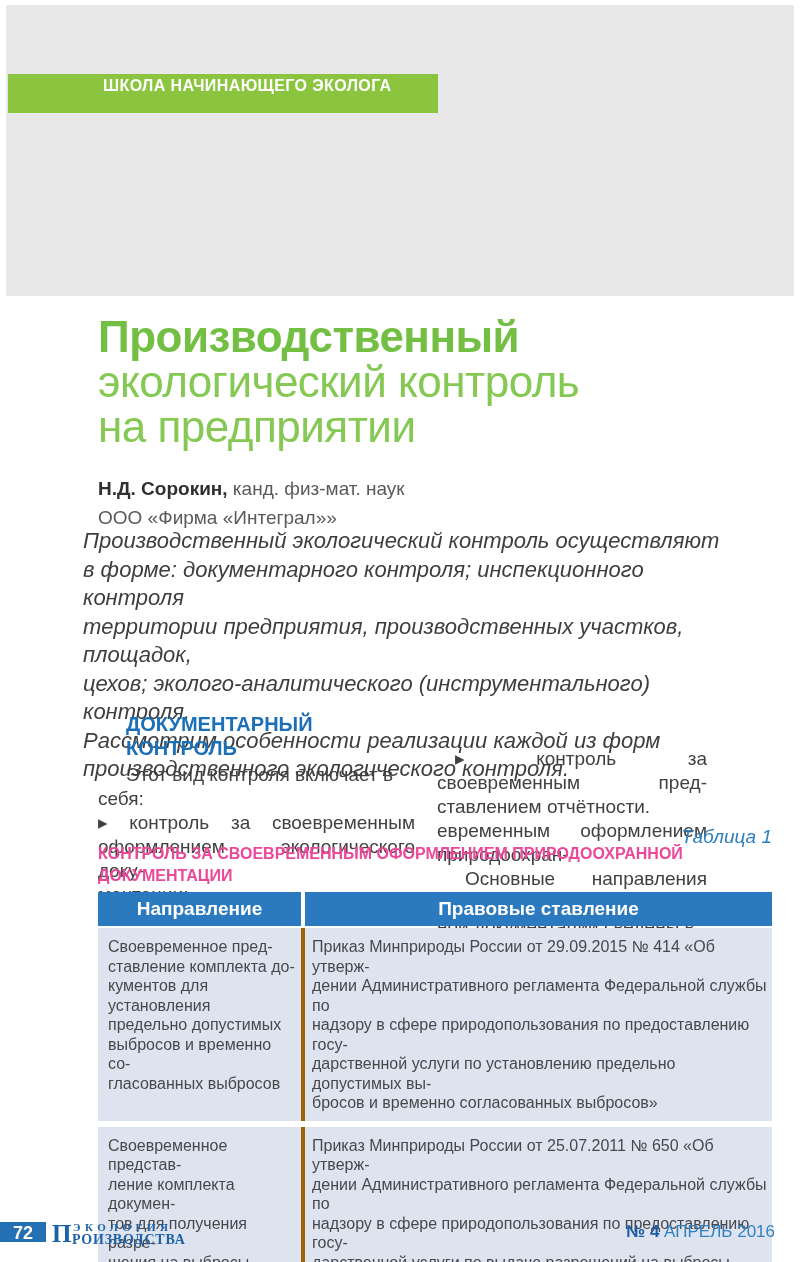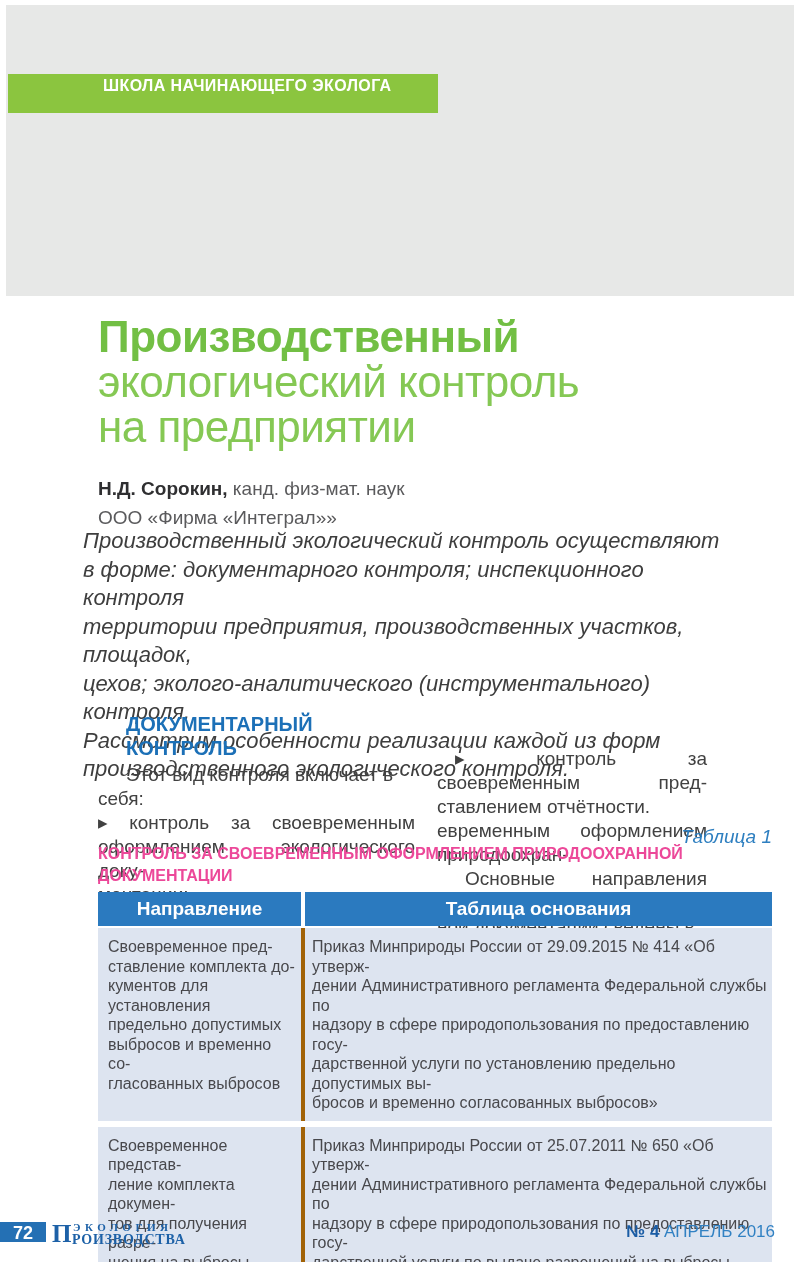--- a/index.html
+++ b/index.html
@@ -88,21 +88,21 @@
   </div>
 
   <div class="abs tab-caption" style="left:98px;top:826px;width:674px;">Таблица 1</div>
 
   <div class="abs tab-title" style="left:98px;top:843px;width:670px;">КОНТРОЛЬ ЗА СВОЕВРЕМЕННЫМ ОФОРМЛЕНИЕМ ПРИРОДООХРАННОЙ
 ДОКУМЕНТАЦИИ</div>
 
   <div class="abs etable" style="left:98px;top:892px;">
     <div class="thead">
       <div class="th th1">Направление контроля</div>
-      <div class="th th2">Таблица основания</div>
+      <div class="th th2">Правовые ставление</div>
     </div>
     <div class="trow">
       <div class="td td1">Своевременное пред-
 ставление комплекта до-
 кументов для установления
 предельно допустимых
 выбросов и временно со-
 гласованных выбросов</div>
       <div class="td td2">Приказ Минприроды России от 29.09.2015 № 414 «Об утверж-
 дении Административного регламента Федеральной службы по

